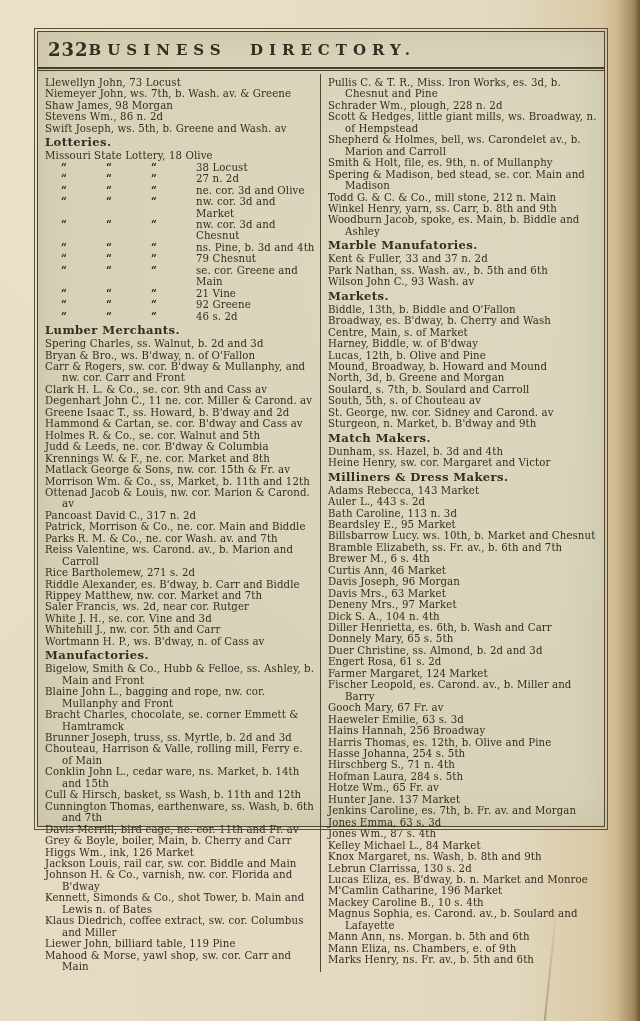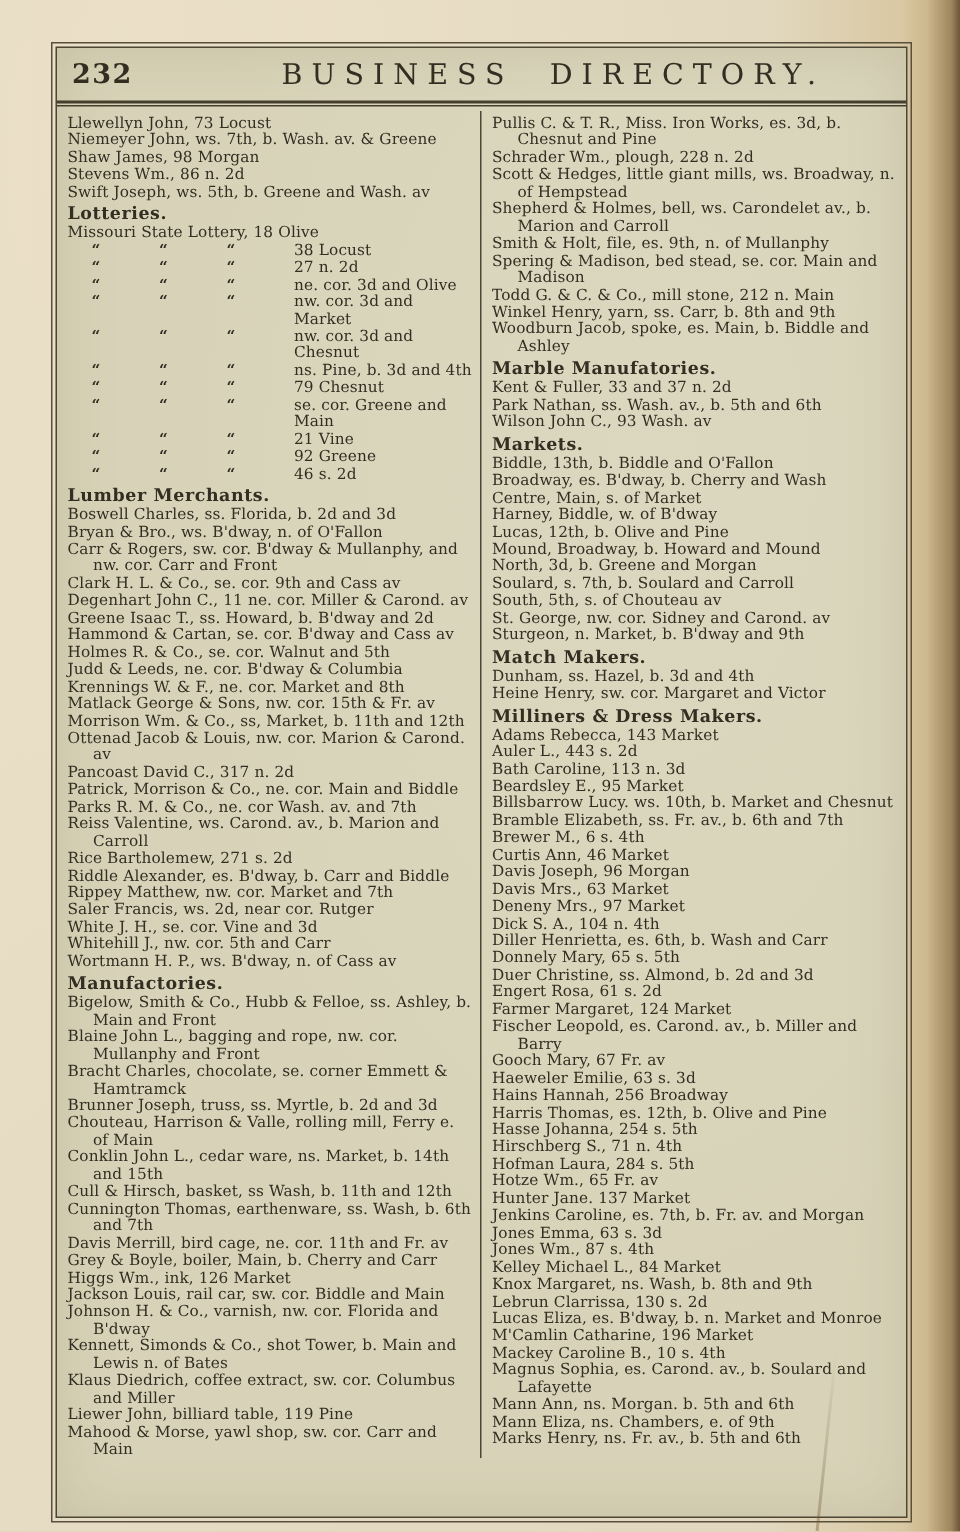--- a/index.html
+++ b/index.html
@@ -8,21 +8,21 @@
     position:relative;
     font-family:"DejaVu Serif","Liberation Serif",serif;
     background:
       radial-gradient(ellipse at 15% 10%, rgba(236,224,200,.9), rgba(0,0,0,0) 55%),
       linear-gradient(90deg, #e6dcc4 0%, #e2d8bf 80%, #d9c8a3 94%, #c2a87b 99%, #a88d61 100%),
       #e2d8bf;
     overflow:hidden;
     color:#332d22;
   }
   .page-frame {
-    position:absolute; left:37px; top:31px; width:568px; height:981px;
+    position:absolute; left:37px; top:31px; width:568px; height:796px;
     border:1.5px solid #4d4634;
     outline:1px solid #58503c;
     outline-offset:2px;
     background:
       radial-gradient(ellipse at 70% 30%, rgba(222,219,196,.6), rgba(0,0,0,0) 60%),
       #d8d3b8;
     box-shadow: inset 0 0 40px rgba(120,105,70,.18);
   }
   .header-bar {
     display:flex; align-items:center;
@@ -30,22 +30,22 @@
     padding:0 14px 0 10px;
     border-bottom:2px solid #453e2d;
     position:relative;
   }
   .header-bar::after {
     content:""; position:absolute; left:0; right:0; bottom:-4px;
     border-bottom:1px solid #453e2d;
   }
   .page-number { font-size:18px; font-weight:bold; letter-spacing:1px; }
   .page-title {
-    flex:1; text-align:right;
-    font-size:19px; font-weight:normal;
+    flex:1; text-align:left;
+    font-size:15px; font-weight:bold;
     letter-spacing:6px; word-spacing:12px;
     padding-right:40px;
   }
   .columns { display:flex; height:898px; margin-top:5px; }
   .col {
     width:50%; padding:3px 5px 2px 7px;
     font-size:10.2px; line-height:11.45px;
     overflow:hidden;
     letter-spacing:.1px;
   }
@@ -152,21 +152,21 @@
           <span class="ditto">“</span>
           <span class="ditto-addr">92 Greene</span>
         </div>
         <div class="ditto-row">
           <span class="ditto">“</span>
           <span class="ditto">“</span>
           <span class="ditto">“</span>
           <span class="ditto-addr">46 s. 2d</span>
         </div>
         <div class="section-heading">Lumber Merchants.</div>
-        <div class="entry">Boswell Charles, ss. Florida, b. 2d and 3d</div>
+        <div class="entry">Spering Charles, ss. Walnut, b. 2d and 3d</div>
         <div class="entry">Bryan &amp; Bro., ws. B'dway, n. of O'Fallon</div>
         <div class="entry">Carr &amp; Rogers, sw. cor. B'dway &amp; Mullanphy, and nw. cor. Carr and Front</div>
         <div class="entry">Clark H. L. &amp; Co., se. cor. 9th and Cass av</div>
         <div class="entry">Degenhart John C., 11 ne. cor. Miller &amp; Carond. av</div>
         <div class="entry">Greene Isaac T., ss. Howard, b. B'dway and 2d</div>
         <div class="entry">Hammond &amp; Cartan, se. cor. B'dway and Cass av</div>
         <div class="entry">Holmes R. &amp; Co., se. cor. Walnut and 5th</div>
         <div class="entry">Judd &amp; Leeds, ne. cor. B'dway &amp; Columbia</div>
         <div class="entry">Krennings W. &amp; F., ne. cor. Market and 8th</div>
         <div class="entry">Matlack George &amp; Sons, nw. cor. 15th &amp; Fr. av</div>

